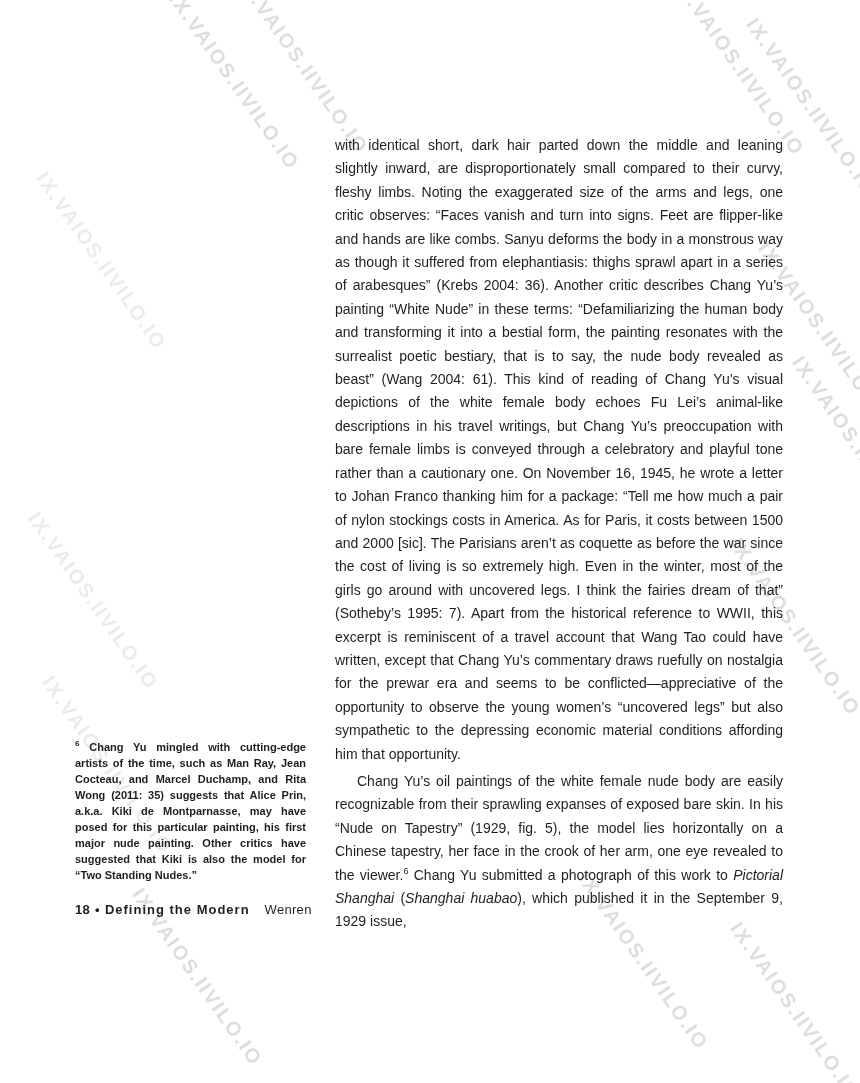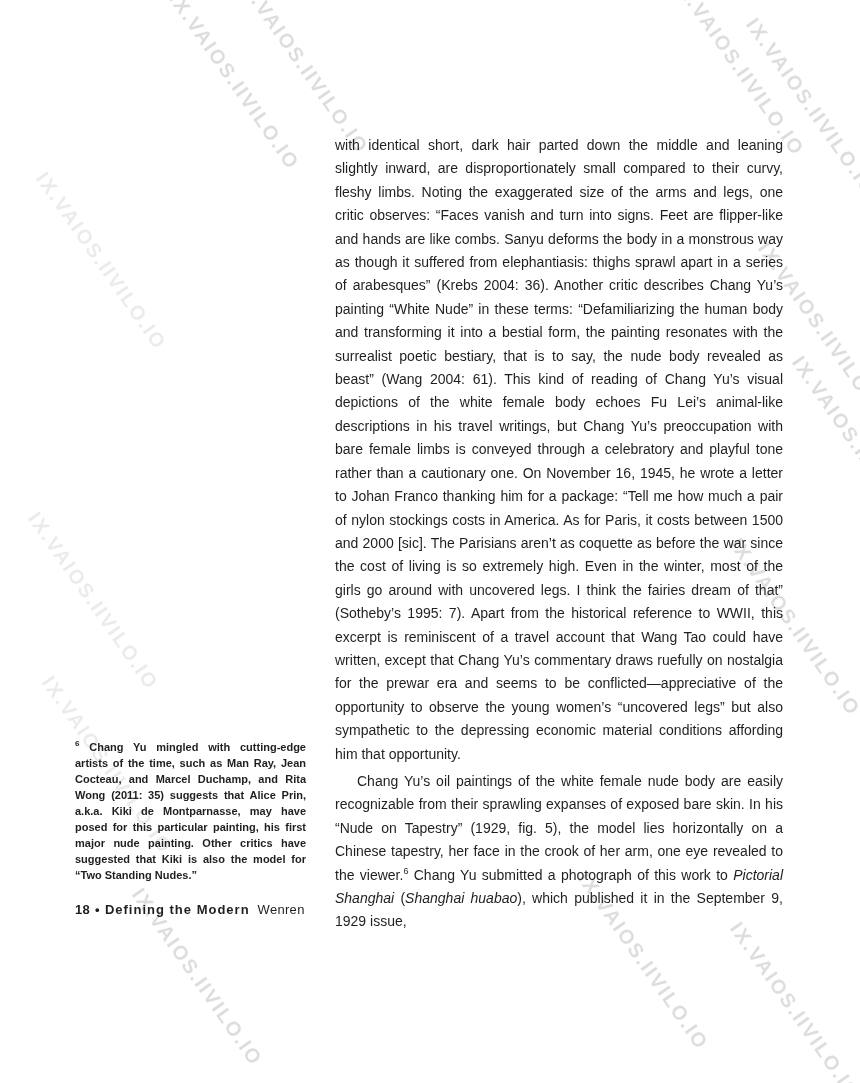--- a/index.html
+++ b/index.html
@@ -67,21 +67,21 @@
     position: absolute;
     left: 75px;
     top: 902px;
     font-size: 13px;
     font-weight: 700;
     letter-spacing: 0.3px;
     z-index: 1;
   }
   .footer-line .bullet { margin: 0 5px; }
   .footer-line .chapter { letter-spacing: 1px; }
-  .footer-line .suffix { margin-left: 8px; font-weight: 400; }
+  .footer-line .suffix { margin-left: 15px; font-weight: 400; }
   
   .jstor-notice {
     position: absolute;
     left: 0;
     width: 100%;
     top: 1046px;
     text-align: center;
     font-family: "Liberation Serif", serif;
     font-size: 12px;
     line-height: 15.5px;

